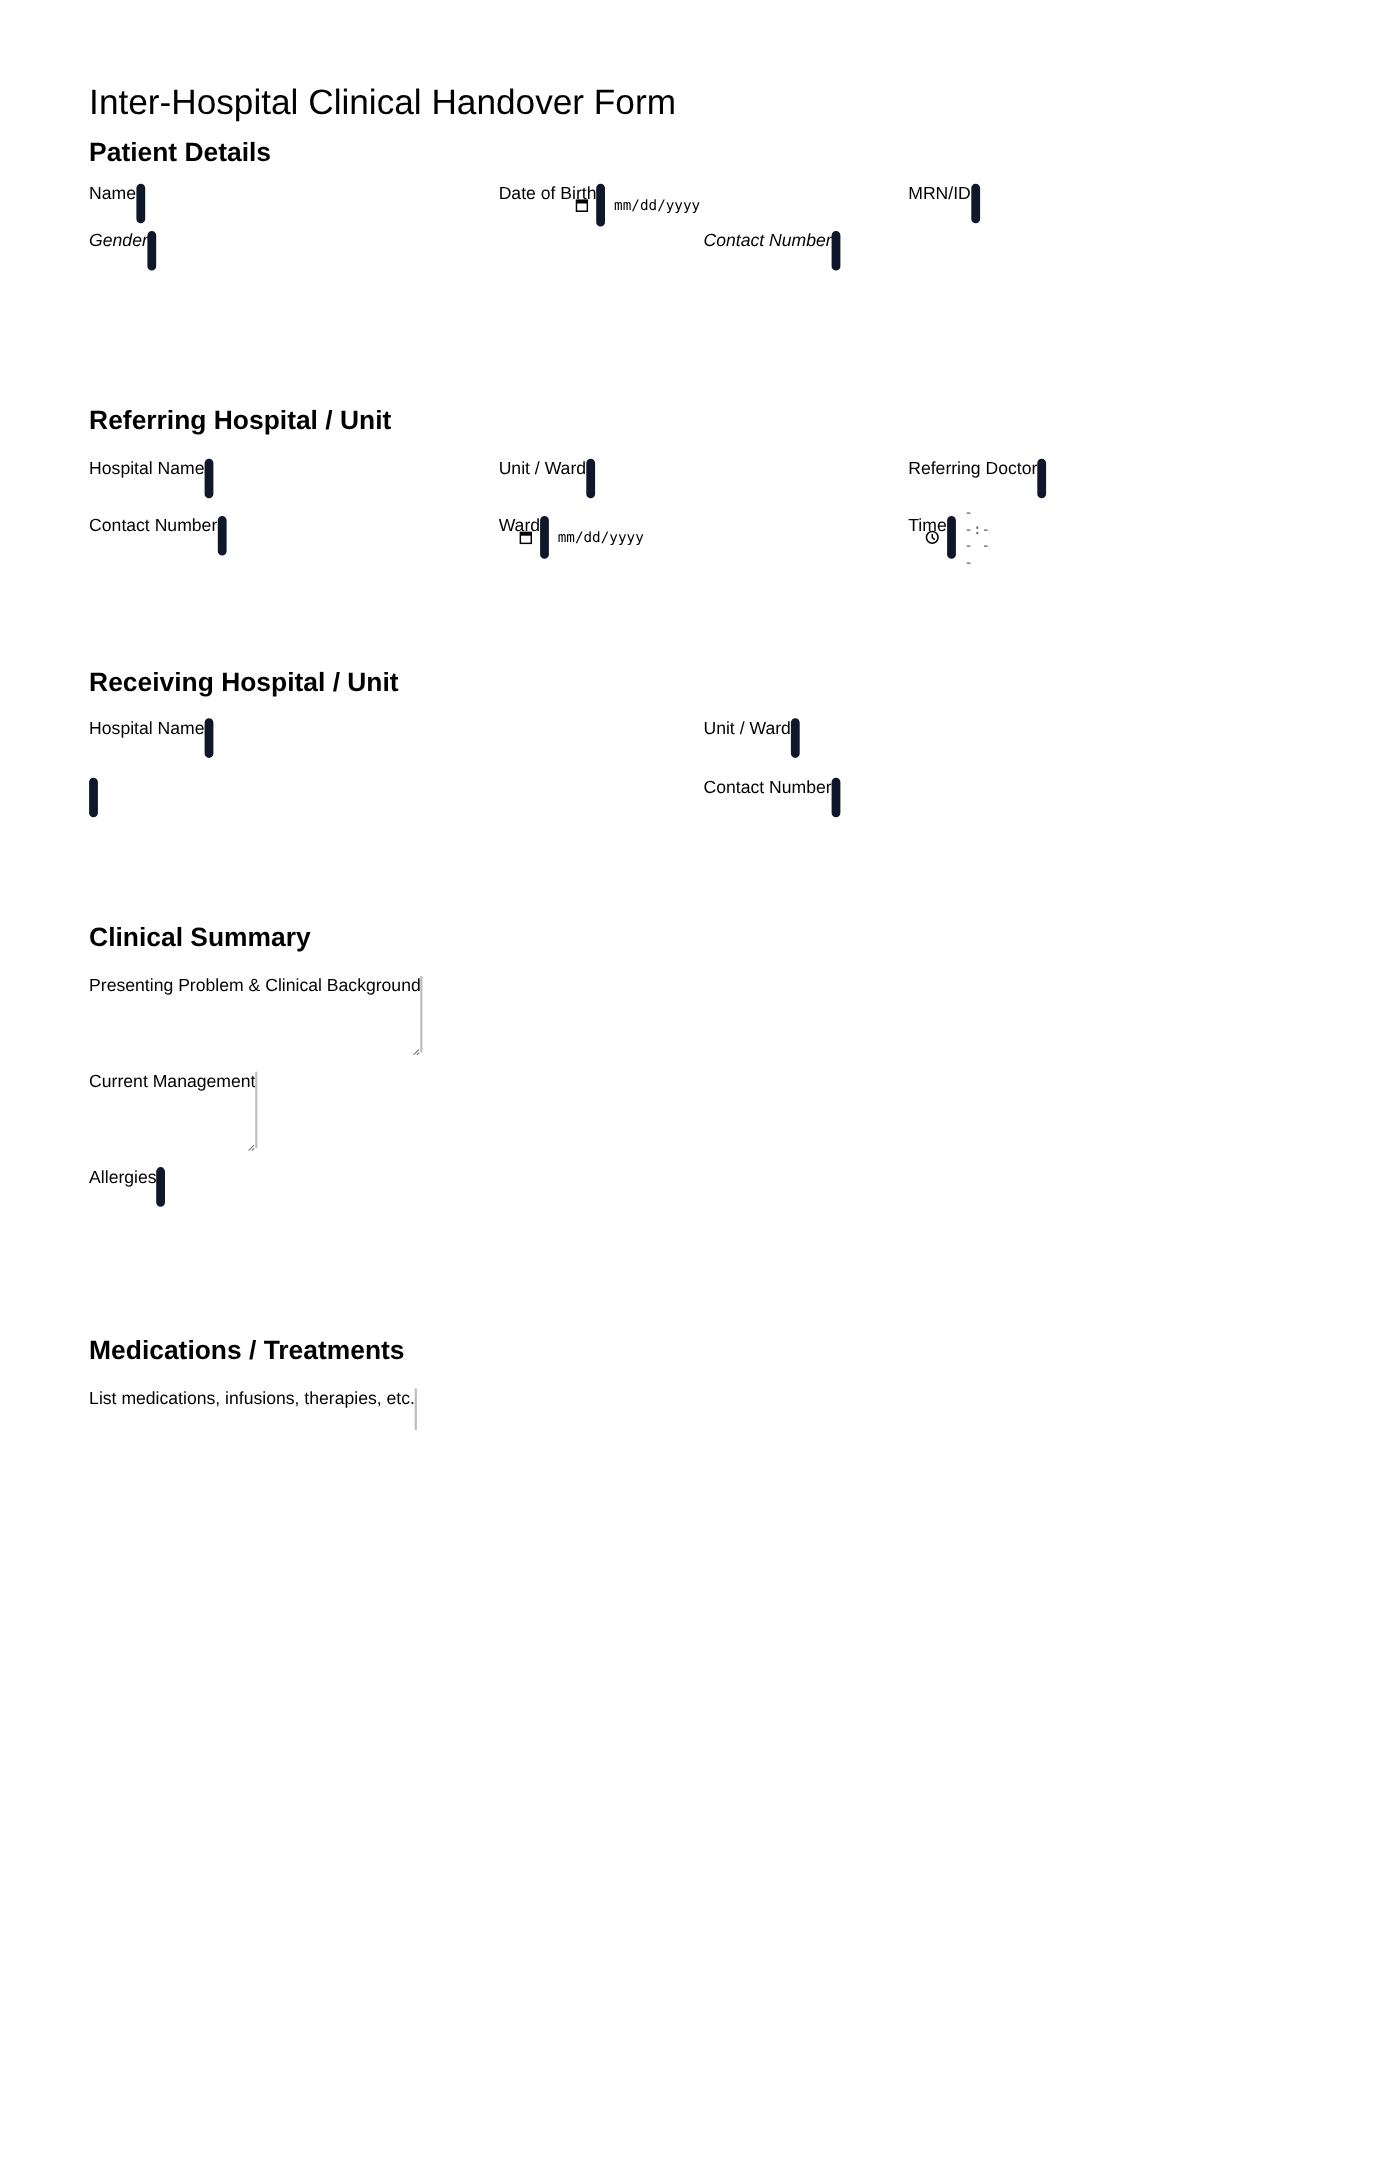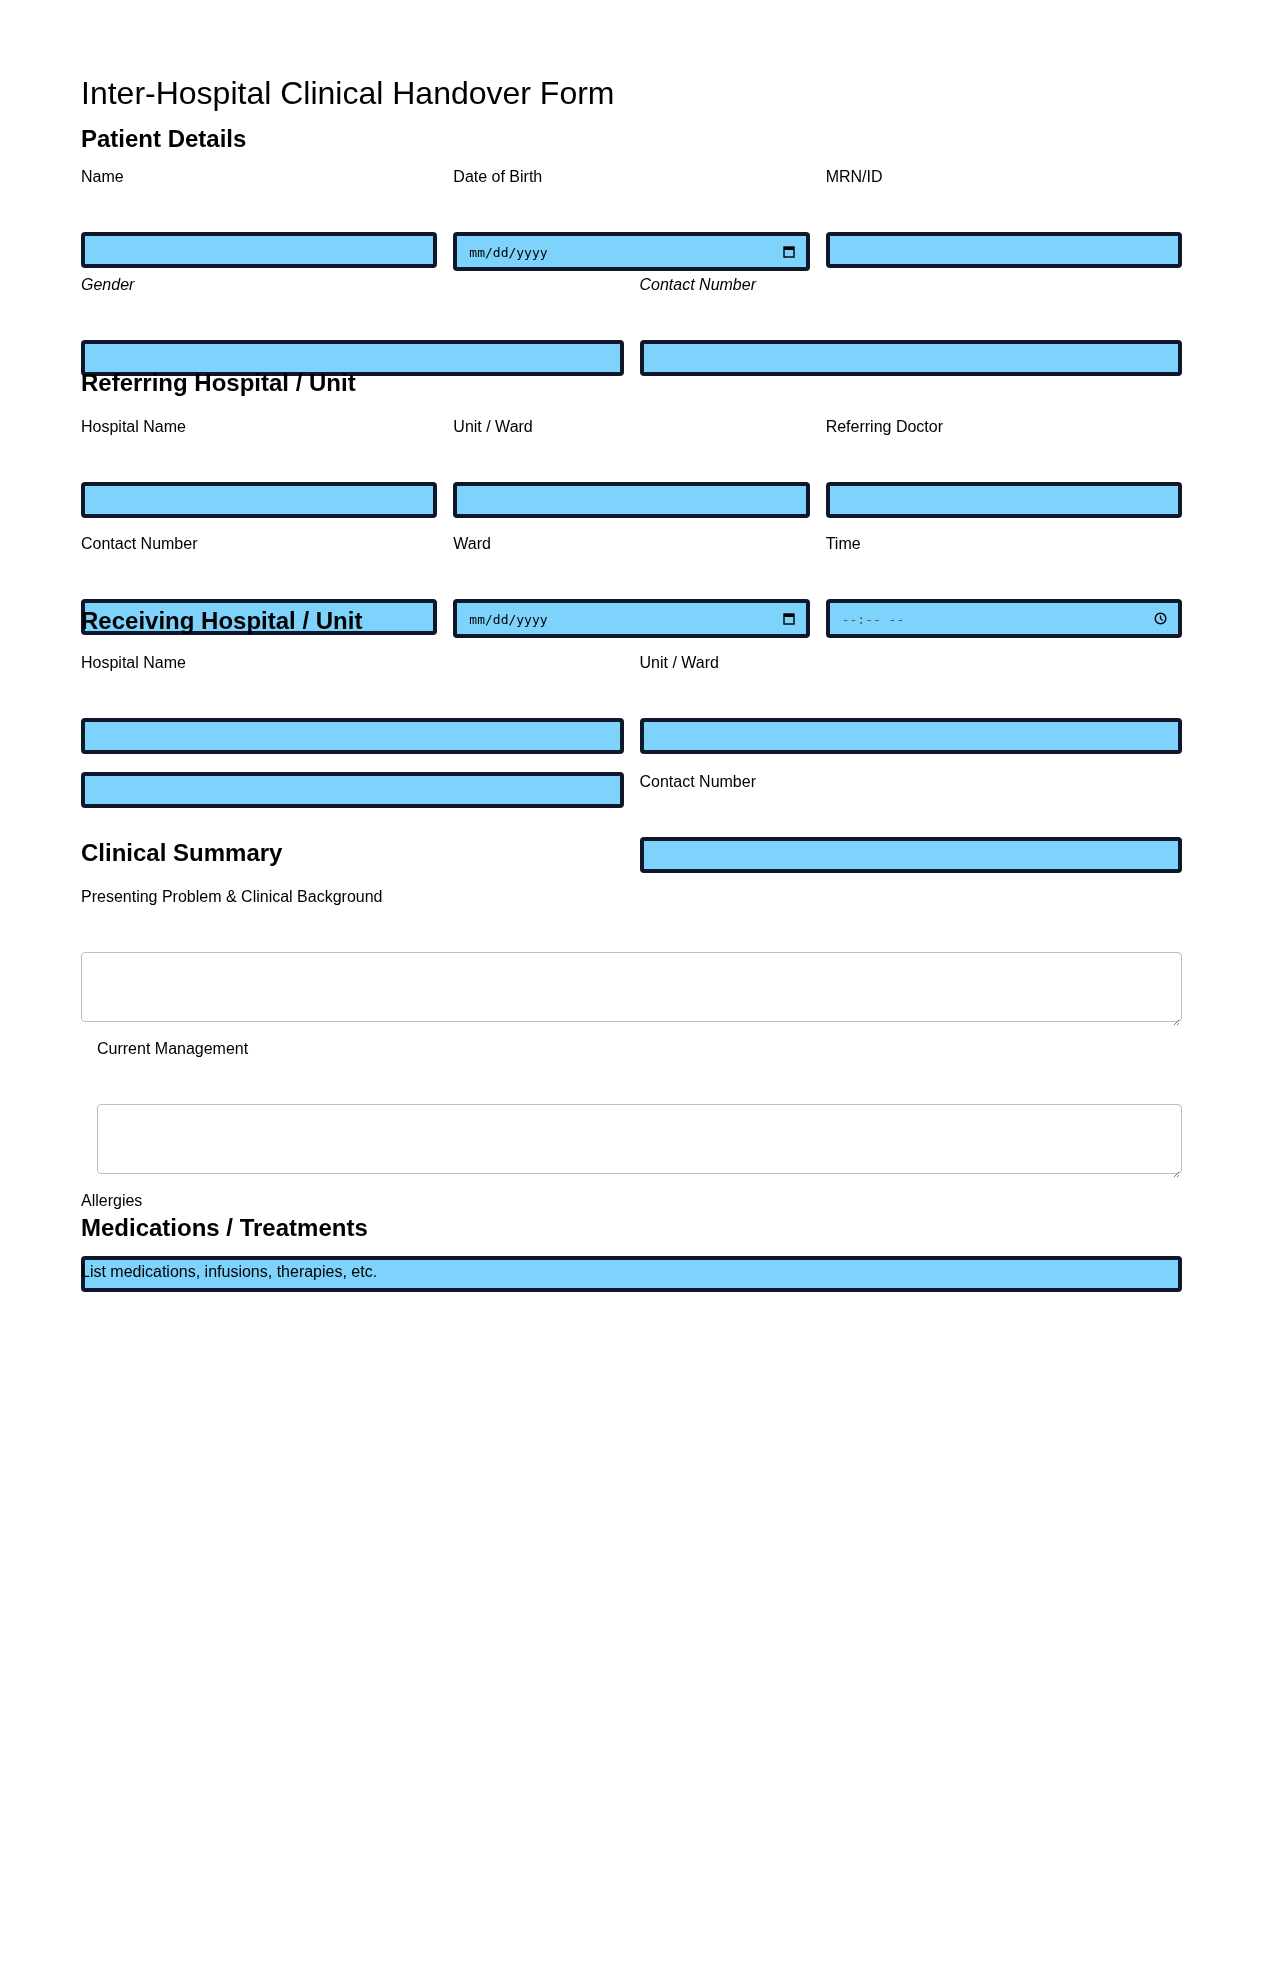--- a/index.html
+++ b/index.html
@@ -37,21 +37,21 @@
   .section { position: absolute; left: 0; width: 1101px; }
   h2 {
     font-size: 24px;
     font-weight: bold;
     margin: 0;
     line-height: 28px;
     height: 28px;
     white-space: nowrap;
   }
   .row { display: flex; gap: 16px; width: 1101px; }
-  .field { display: flex; flex-direction: column; flex: 1 1 0; min-width: 0; gap: 42px; }
+  .field { display: flex; flex: 1 1 0; min-width: 0; }
   .field label {
     font-size: 16px;
     line-height: 19px;
     height: 19px;
     margin-bottom: 4px;
     white-space: nowrap;
   }
   .input {
     box-sizing: border-box;
     height: 36px;
@@ -214,21 +214,21 @@
     <div class="field" style="margin-top:20px;">
       <label>Presenting Problem &amp; Clinical Background</label>
       <div class="textarea">
         <span class="grip">
           <svg width="8" height="8" viewBox="0 0 8 8">
                 <path d="M7 2 L2 7 M7 5 L5 7" stroke="#777" stroke-width="1"></path>
               </svg>
         </span>
       </div>
     </div>
-    <div class="field" style="margin-top:17px;margin-left:16px;">
+    <div class="field" style="margin-top:17px;">
       <label>Current Management</label>
       <div class="textarea">
         <span class="grip">
           <svg width="8" height="8" viewBox="0 0 8 8">
                 <path d="M7 2 L2 7 M7 5 L5 7" stroke="#777" stroke-width="1"></path>
               </svg>
         </span>
       </div>
     </div>
     <div class="field" style="margin-top:17px;">

